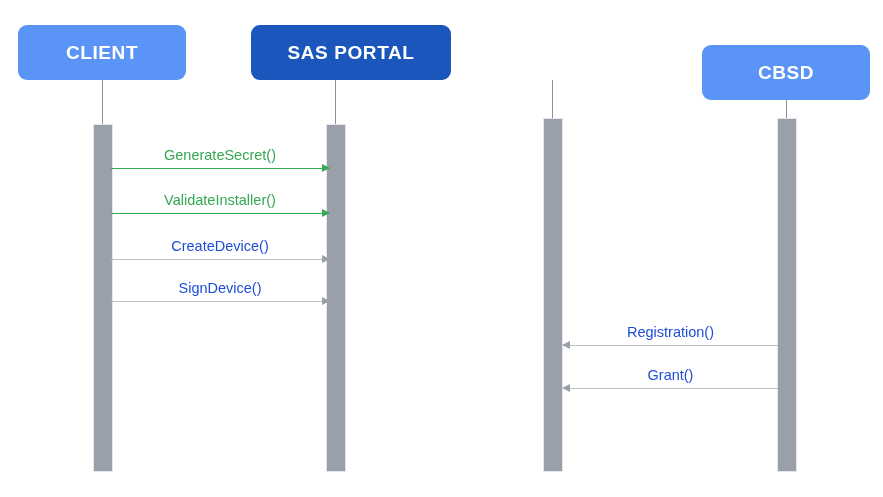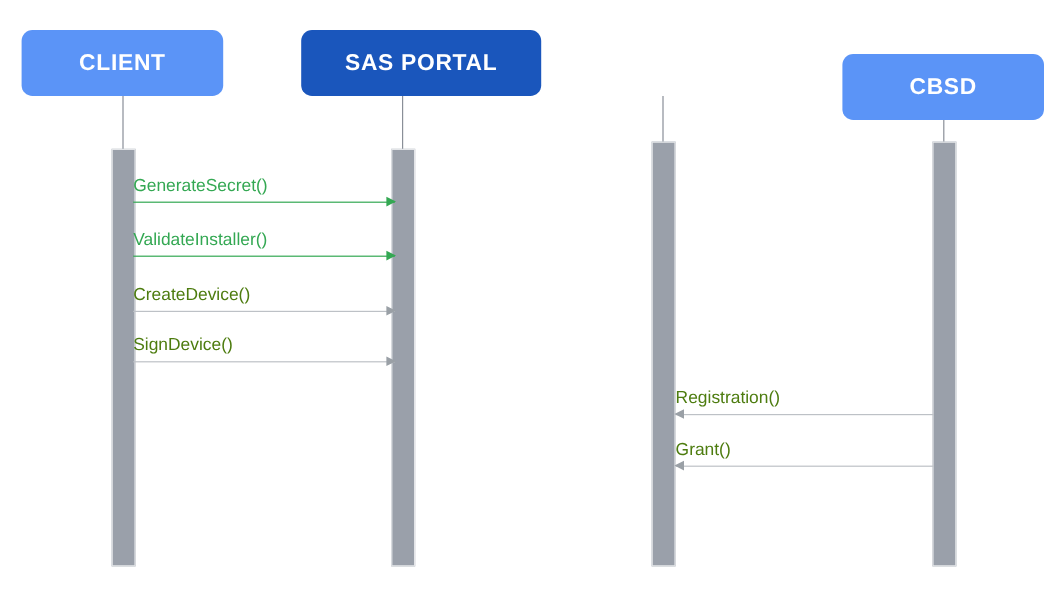--- a/index.html
+++ b/index.html
@@ -79,32 +79,33 @@
   .message.dir-left .msg-head {
     left: -1px;
     border-right-width: 8px;
     border-right-style: solid;
   }
   .message .msg-label {
     position: absolute;
     left: 0;
     width: 100%;
     bottom: 5px;
+    text-align: center;
     font-size: 14.5px;
     white-space: nowrap;
     user-select: none;
   }
 
   .msg-green .msg-line { background: #34a853; }
   .msg-green .msg-head { border-left-color: #34a853; border-right-color: #34a853; }
   .msg-green .msg-label { color: #34a853; }
 
   .msg-gray .msg-line { background: #bdc1c6; }
   .msg-gray .msg-head { border-left-color: #9aa0a6; border-right-color: #9aa0a6; }
-  .msg-gray .msg-label { color: #4d7c0f; }
+  .msg-gray .msg-label { color: #1d4ed8; }
 </style>
 </head>
 <body>
 
 <div id="diagram" style="width: 883px; height: 497px; background: rgb(255, 255, 255);">
     <div class="lifeline" style="left: 102px; top: 80px; height: 390px;"></div>
     <div class="lifeline" style="left: 335px; top: 80px; height: 390px;"></div>
     <div class="lifeline" style="left: 552px; top: 80px; height: 390px;"></div>
     <div class="lifeline" style="left: 786px; top: 80px; height: 390px;"></div>
     <div class="activation-bar" style="left: 93px; top: 124px; height: 346px; background: rgb(154, 160, 170);"></div>

